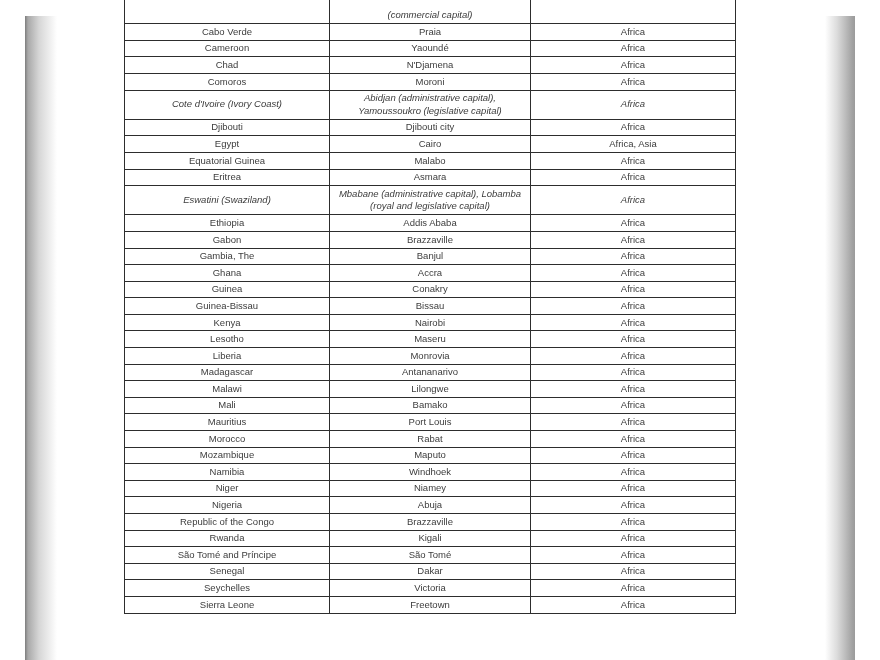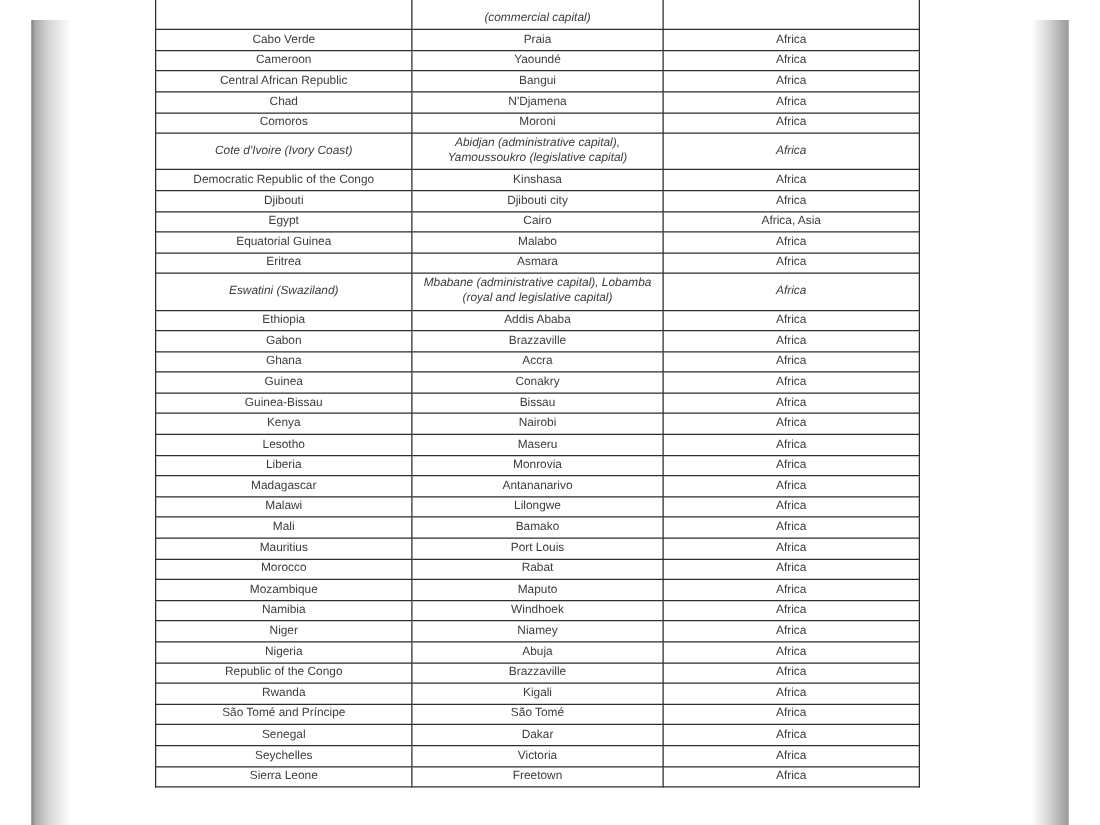--- a/index.html
+++ b/index.html
@@ -98,46 +98,36 @@
               <td class="country-cell">Cabo Verde</td>
               <td class="capital-cell">Praia</td>
               <td class="continent-cell">Africa</td>
             </tr>
             <tr>
               <td class="country-cell">Cameroon</td>
               <td class="capital-cell">Yaoundé</td>
               <td class="continent-cell">Africa</td>
             </tr>
             <tr>
-              <td class="country-cell">Central African Republic</td>
-              <td class="capital-cell">Bangui</td>
-              <td class="continent-cell">Africa</td>
-            </tr>
-            <tr>
               <td class="country-cell">Chad</td>
               <td class="capital-cell">N'Djamena</td>
               <td class="continent-cell">Africa</td>
             </tr>
             <tr>
               <td class="country-cell">Comoros</td>
               <td class="capital-cell">Moroni</td>
               <td class="continent-cell">Africa</td>
             </tr>
             <tr class="double">
               <td class="country-cell">Cote d'Ivoire (Ivory Coast)</td>
               <td class="capital-cell">Abidjan (administrative capital),
 Yamoussoukro (legislative capital)</td>
               <td class="continent-cell">Africa</td>
             </tr>
             <tr>
-              <td class="country-cell">Democratic Republic of the Congo</td>
-              <td class="capital-cell">Kinshasa</td>
-              <td class="continent-cell">Africa</td>
-            </tr>
-            <tr>
               <td class="country-cell">Djibouti</td>
               <td class="capital-cell">Djibouti city</td>
               <td class="continent-cell">Africa</td>
             </tr>
             <tr>
               <td class="country-cell">Egypt</td>
               <td class="capital-cell">Cairo</td>
               <td class="continent-cell">Africa, Asia</td>
             </tr>
             <tr>
@@ -157,20 +147,25 @@
               <td class="continent-cell">Africa</td>
             </tr>
             <tr>
               <td class="country-cell">Ethiopia</td>
               <td class="capital-cell">Addis Ababa</td>
               <td class="continent-cell">Africa</td>
             </tr>
             <tr>
               <td class="country-cell">Gabon</td>
               <td class="capital-cell">Brazzaville</td>
+              <td class="continent-cell">Africa</td>
+            </tr>
+            <tr>
+              <td class="country-cell">Gambia, The</td>
+              <td class="capital-cell">Banjul</td>
               <td class="continent-cell">Africa</td>
             </tr>
             <tr>
               <td class="country-cell">Ghana</td>
               <td class="capital-cell">Accra</td>
               <td class="continent-cell">Africa</td>
             </tr>
             <tr>
               <td class="country-cell">Guinea</td>
               <td class="capital-cell">Conakry</td>

